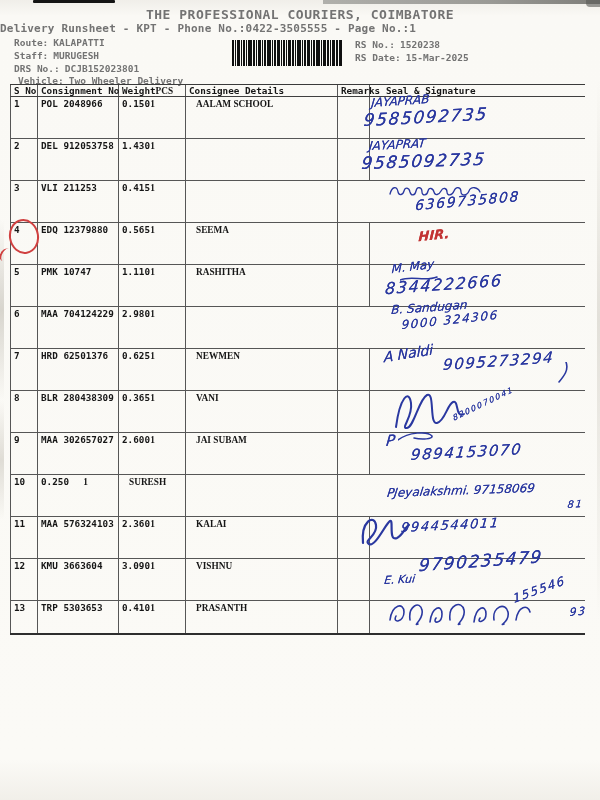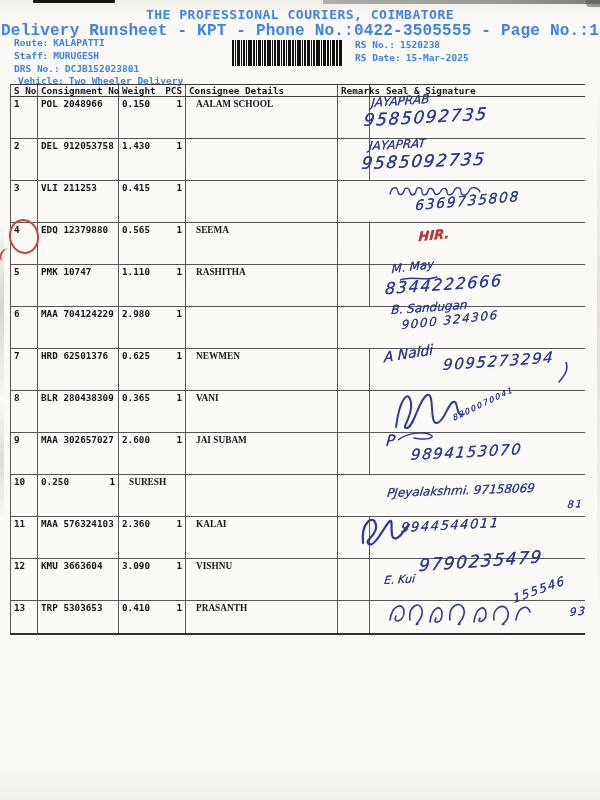--- a/index.html
+++ b/index.html
@@ -11,40 +11,40 @@
   }
   .page{position:absolute;inset:0;}
   
   .scan-bar-black{position:absolute;left:33px;top:0;width:82px;height:3px;background:#141414;border-radius:1px;}
   .scan-bar-gray{position:absolute;left:323px;top:0;width:277px;height:4px;background:linear-gradient(90deg,#9a9a96,#7d7d79 60%,#575753);opacity:.75;}
   .scan-smudge{position:absolute;right:0;top:0;width:14px;height:7px;background:#5a5a56;opacity:.6;border-radius:0 0 0 4px;}
   .edge-left{position:absolute;left:0;top:220px;width:4px;height:300px;background:linear-gradient(180deg,transparent,#cfccc4 30%,transparent 60%,#d8d5cd 80%,transparent);opacity:.8;}
   .edge-right{position:absolute;right:0;top:80px;width:3px;height:600px;background:linear-gradient(180deg,transparent,#d8d5cd 40%,transparent 90%);opacity:.7;}
 
   
-  .print{color:#3b82f6;font-weight:bold;}
+  .print{color:#737373;font-weight:bold;}
   .doc-title{position:absolute;left:0;right:0;top:7px;text-align:center;font-size:13px;letter-spacing:.5px;}
-  .doc-subtitle{position:absolute;left:0;right:0;top:22px;text-align:center;font-size:16px;letter-spacing:.2px;font-family:Liberation Mono, monospace;}
+  .doc-subtitle{position:absolute;left:0;right:0;top:22px;font-size:11px;letter-spacing:.2px;}
   .meta-left{position:absolute;left:14px;top:37px;font-size:9.5px;line-height:12.8px;}
   .meta-left .vehicle{margin-left:4px;}
   .meta-right{position:absolute;left:355px;top:39px;font-size:9.5px;line-height:12.5px;}
   .lbl{margin-right:5px;margin-top:15px;}
 
   .barcode{position:absolute;left:232px;top:40px;width:110px;height:26px;}
 
   
   .rtable{position:absolute;left:10px;top:84px;width:575px;border-top:1.5px solid #3a3a3a;border-bottom:2px solid #2e2e2e;}
   .trow{display:grid;grid-template-columns:27px 81px 67px 152px 32px 216px;height:42px;border-bottom:1px solid #565656;border-left:1px solid #565656;box-sizing:border-box;}
   .trow.thead{height:12px;border-bottom:1.2px solid #3f3f3f;}
   .trow.last{height:32px;border-bottom:none;}
   .td{border-right:1px solid #565656;box-sizing:border-box;padding:2px 3px 0 3px;font-size:9.3px;line-height:10px;color:#161616;font-weight:bold;overflow:visible;white-space:nowrap;}
   .td:last-child{border-right:none;}
   .td.consignee{padding-left:10px;font-family:Liberation Serif, serif;}
   .td.wp{display:flex;}
-  .td.wp .pcs{margin-left:auto;margin-right:0;}
+  .td.wp .pcs{margin-left:auto;margin-right:27px;font-family:Liberation Serif, serif;}
   .thead .td{padding-top:1px;}
   .td.sealhead{padding-left:16px;}
 
   
   .sig{position:absolute;font-family:"DejaVu Sans",sans-serif;font-style:italic;color:#2a38a0;transform:rotate(var(--rot,-3deg)) skewX(-9deg);transform-origin:left top;white-space:nowrap;text-shadow:0 0 .5px #2a38a0;}
   .sig.num{letter-spacing:1.6px;}
   .sig.red{color:#c23434;text-shadow:0 0 .5px #c23434;}
   .squiggle{position:absolute;}
   .squiggle path{fill:none;stroke:#2a38a0;stroke-linecap:round;stroke-linejoin:round;}
 

